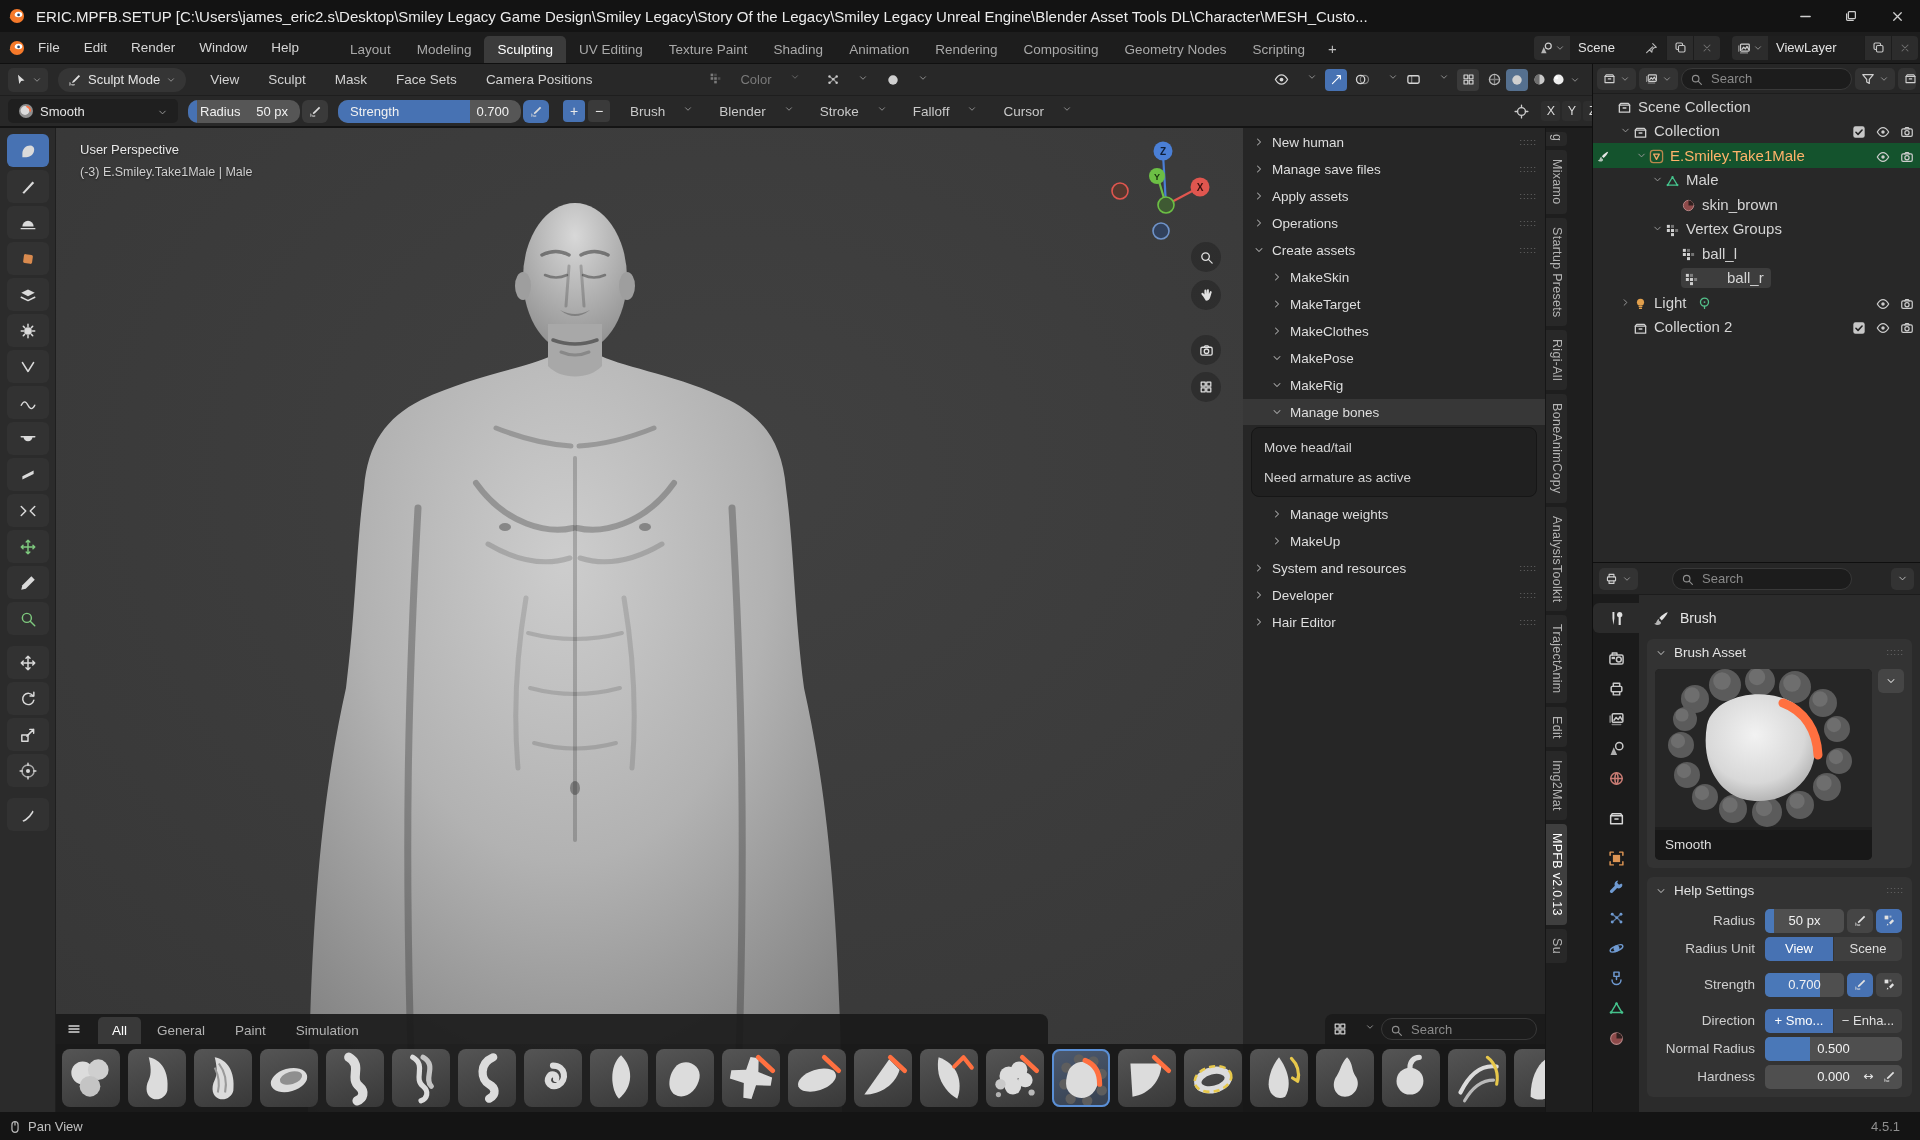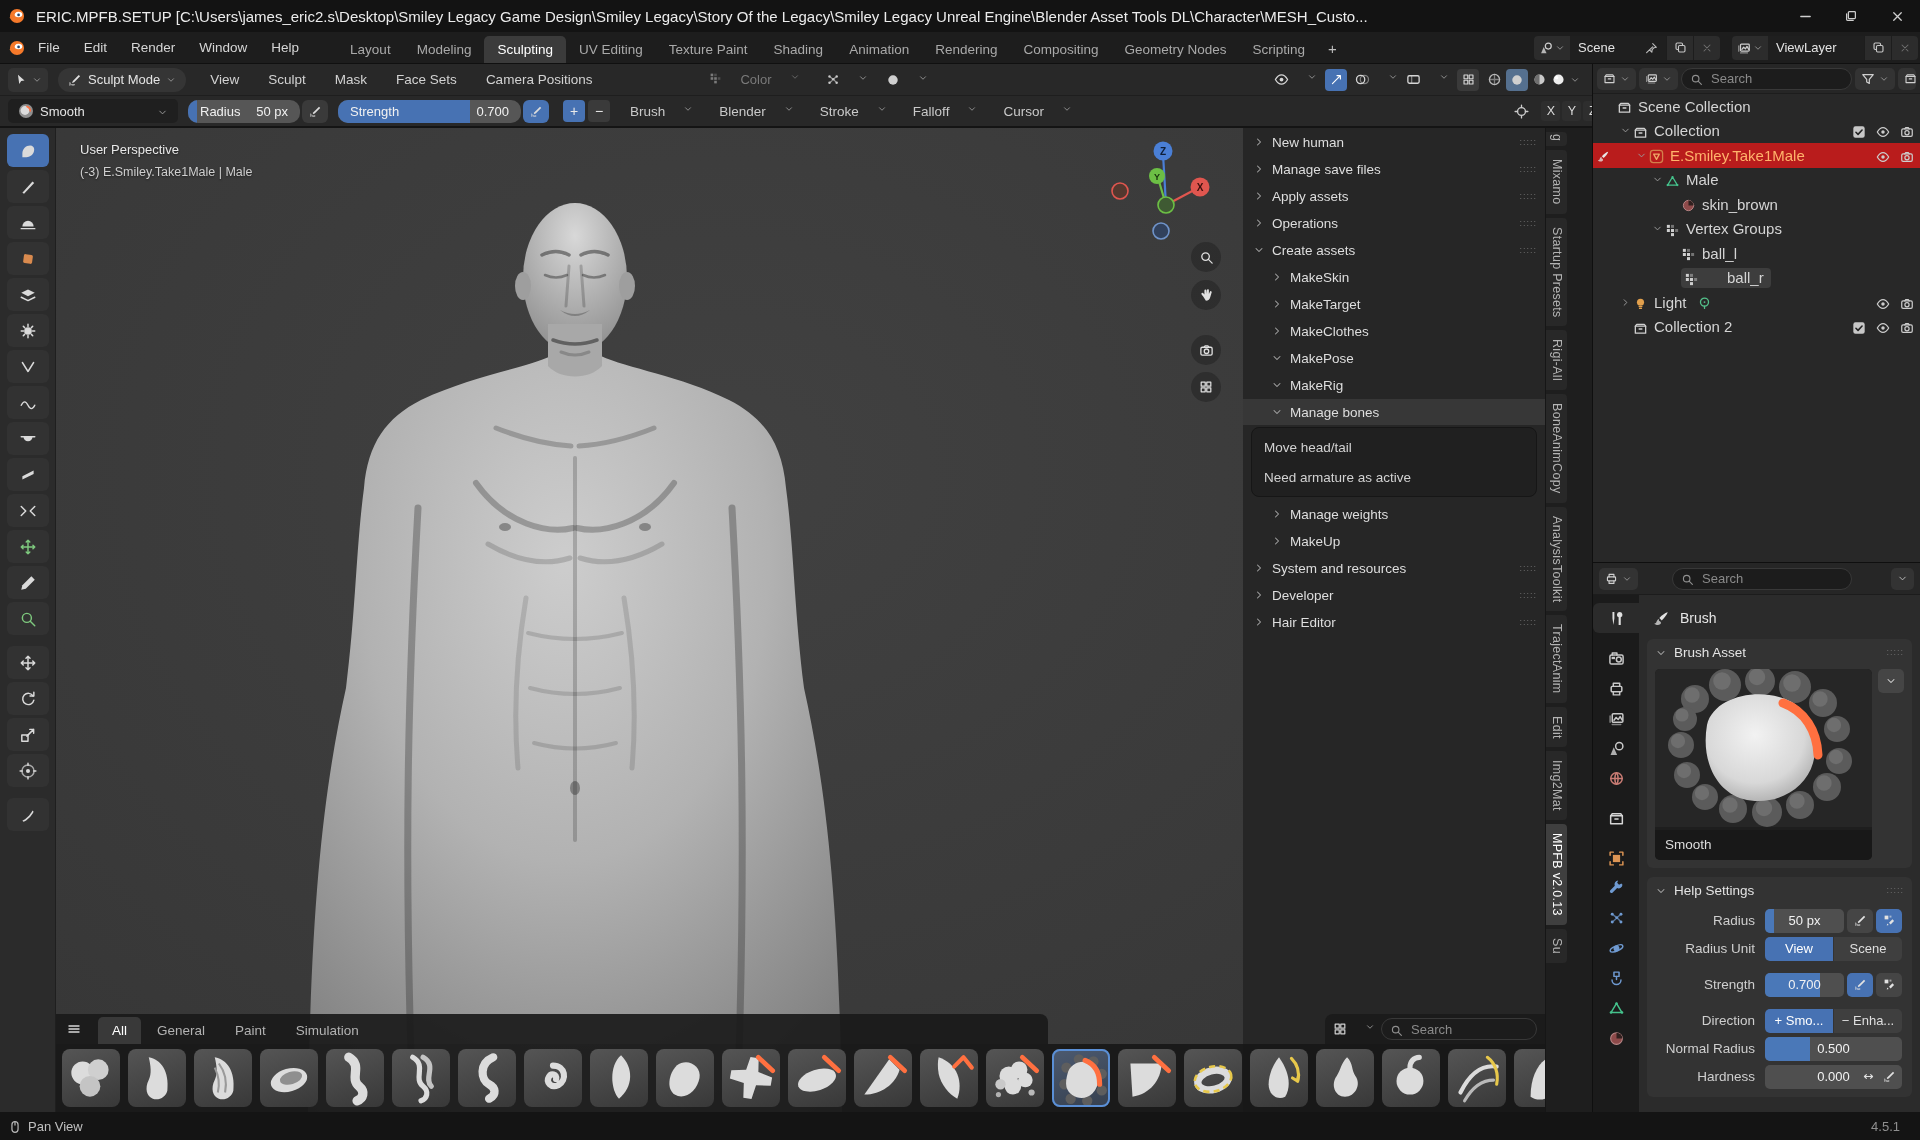--- a/index.html
+++ b/index.html
@@ -78,21 +78,21 @@
   
   #outliner{left:1592px;top:64px;width:328px;height:499px;background:#282828;border-left:1px solid #0f0f0f;border-bottom:1px solid #0f0f0f;}
   #outliner .ohead{height:30px;background:#262626;display:flex;align-items:center;padding:0 4px;gap:3px;border-bottom:1px solid #1d1d1d;}
   .searchbox{background:#1c1c1c;border:1px solid #383838;border-radius:11px;height:22px;display:flex;align-items:center;padding:0 8px;gap:6px;color:#8f8f8f;flex:1;}
   .searchbox input{background:transparent;border:none;outline:none;color:#cfcfcf;width:100%;font-size:13px;}
   .searchbox input::placeholder{color:#8a8a8a;}
   .orow{height:24.5px;display:flex;align-items:center;position:relative;font-size:15px;color:#d4d4d4;}
   .orow .chev{width:16px;display:flex;justify-content:center;color:#9a9a9a;}
   .orow .olabel{margin-left:6px;white-space:nowrap;}
   .orow .octrls{position:absolute;right:6px;display:flex;gap:10px;color:#cdcdcd;}
-  .orow.sel{background:#b91c1c;}
+  .orow.sel{background:#14532d;}
   .orow.sel .olabel{color:#ffb36b;}
   .oboxed{background:#3d3d3d;border-radius:4px;display:flex;align-items:center;padding:1px 7px 1px 3px;gap:22px;}
 
   
   #properties{left:1592px;top:563px;width:328px;height:549px;background:#2b2b2b;border-left:1px solid #0f0f0f;}
   #prophead{height:32px;background:#262626;display:flex;align-items:center;padding:0 6px;gap:6px;border-bottom:1px solid #1c1c1c;}
   #proptabs{position:absolute;left:0;top:32px;width:46px;bottom:0;background:#1b1b1b;display:flex;flex-direction:column;align-items:center;padding-top:8px;}
   .ptab{width:46px;height:30px;display:flex;align-items:center;justify-content:center;}
   .ptab.active{background:#2b2b2b;border-radius:6px 0 0 6px;}
   #propbody{position:absolute;left:46px;top:32px;right:0;bottom:0;padding:8px 8px 0 8px;}

